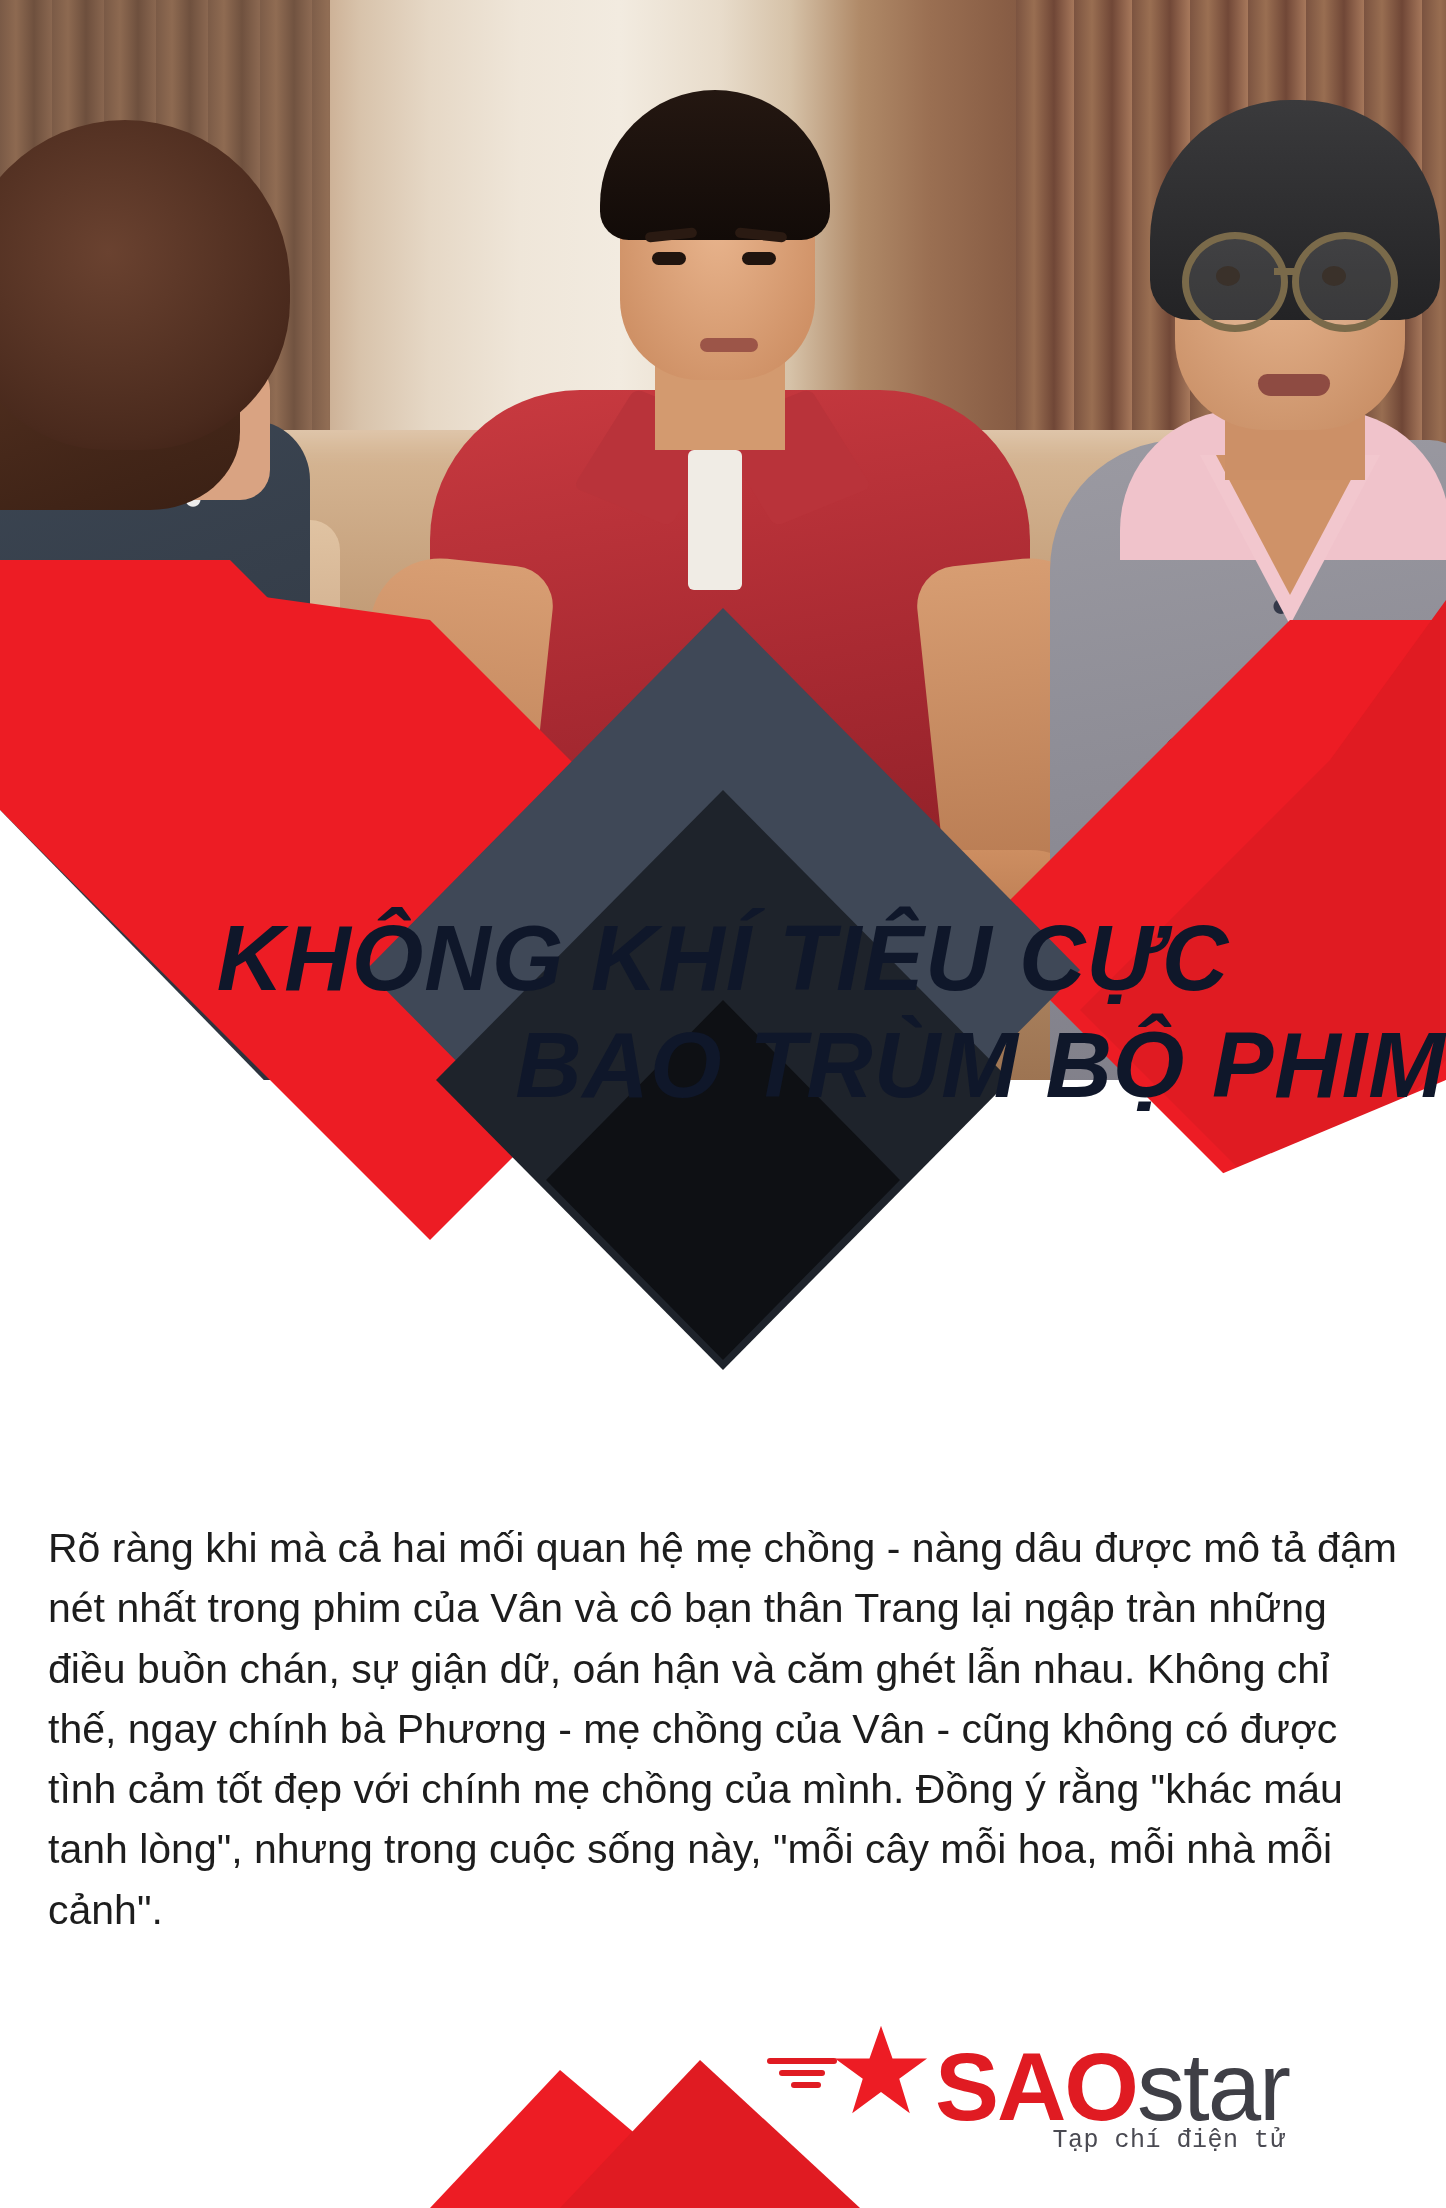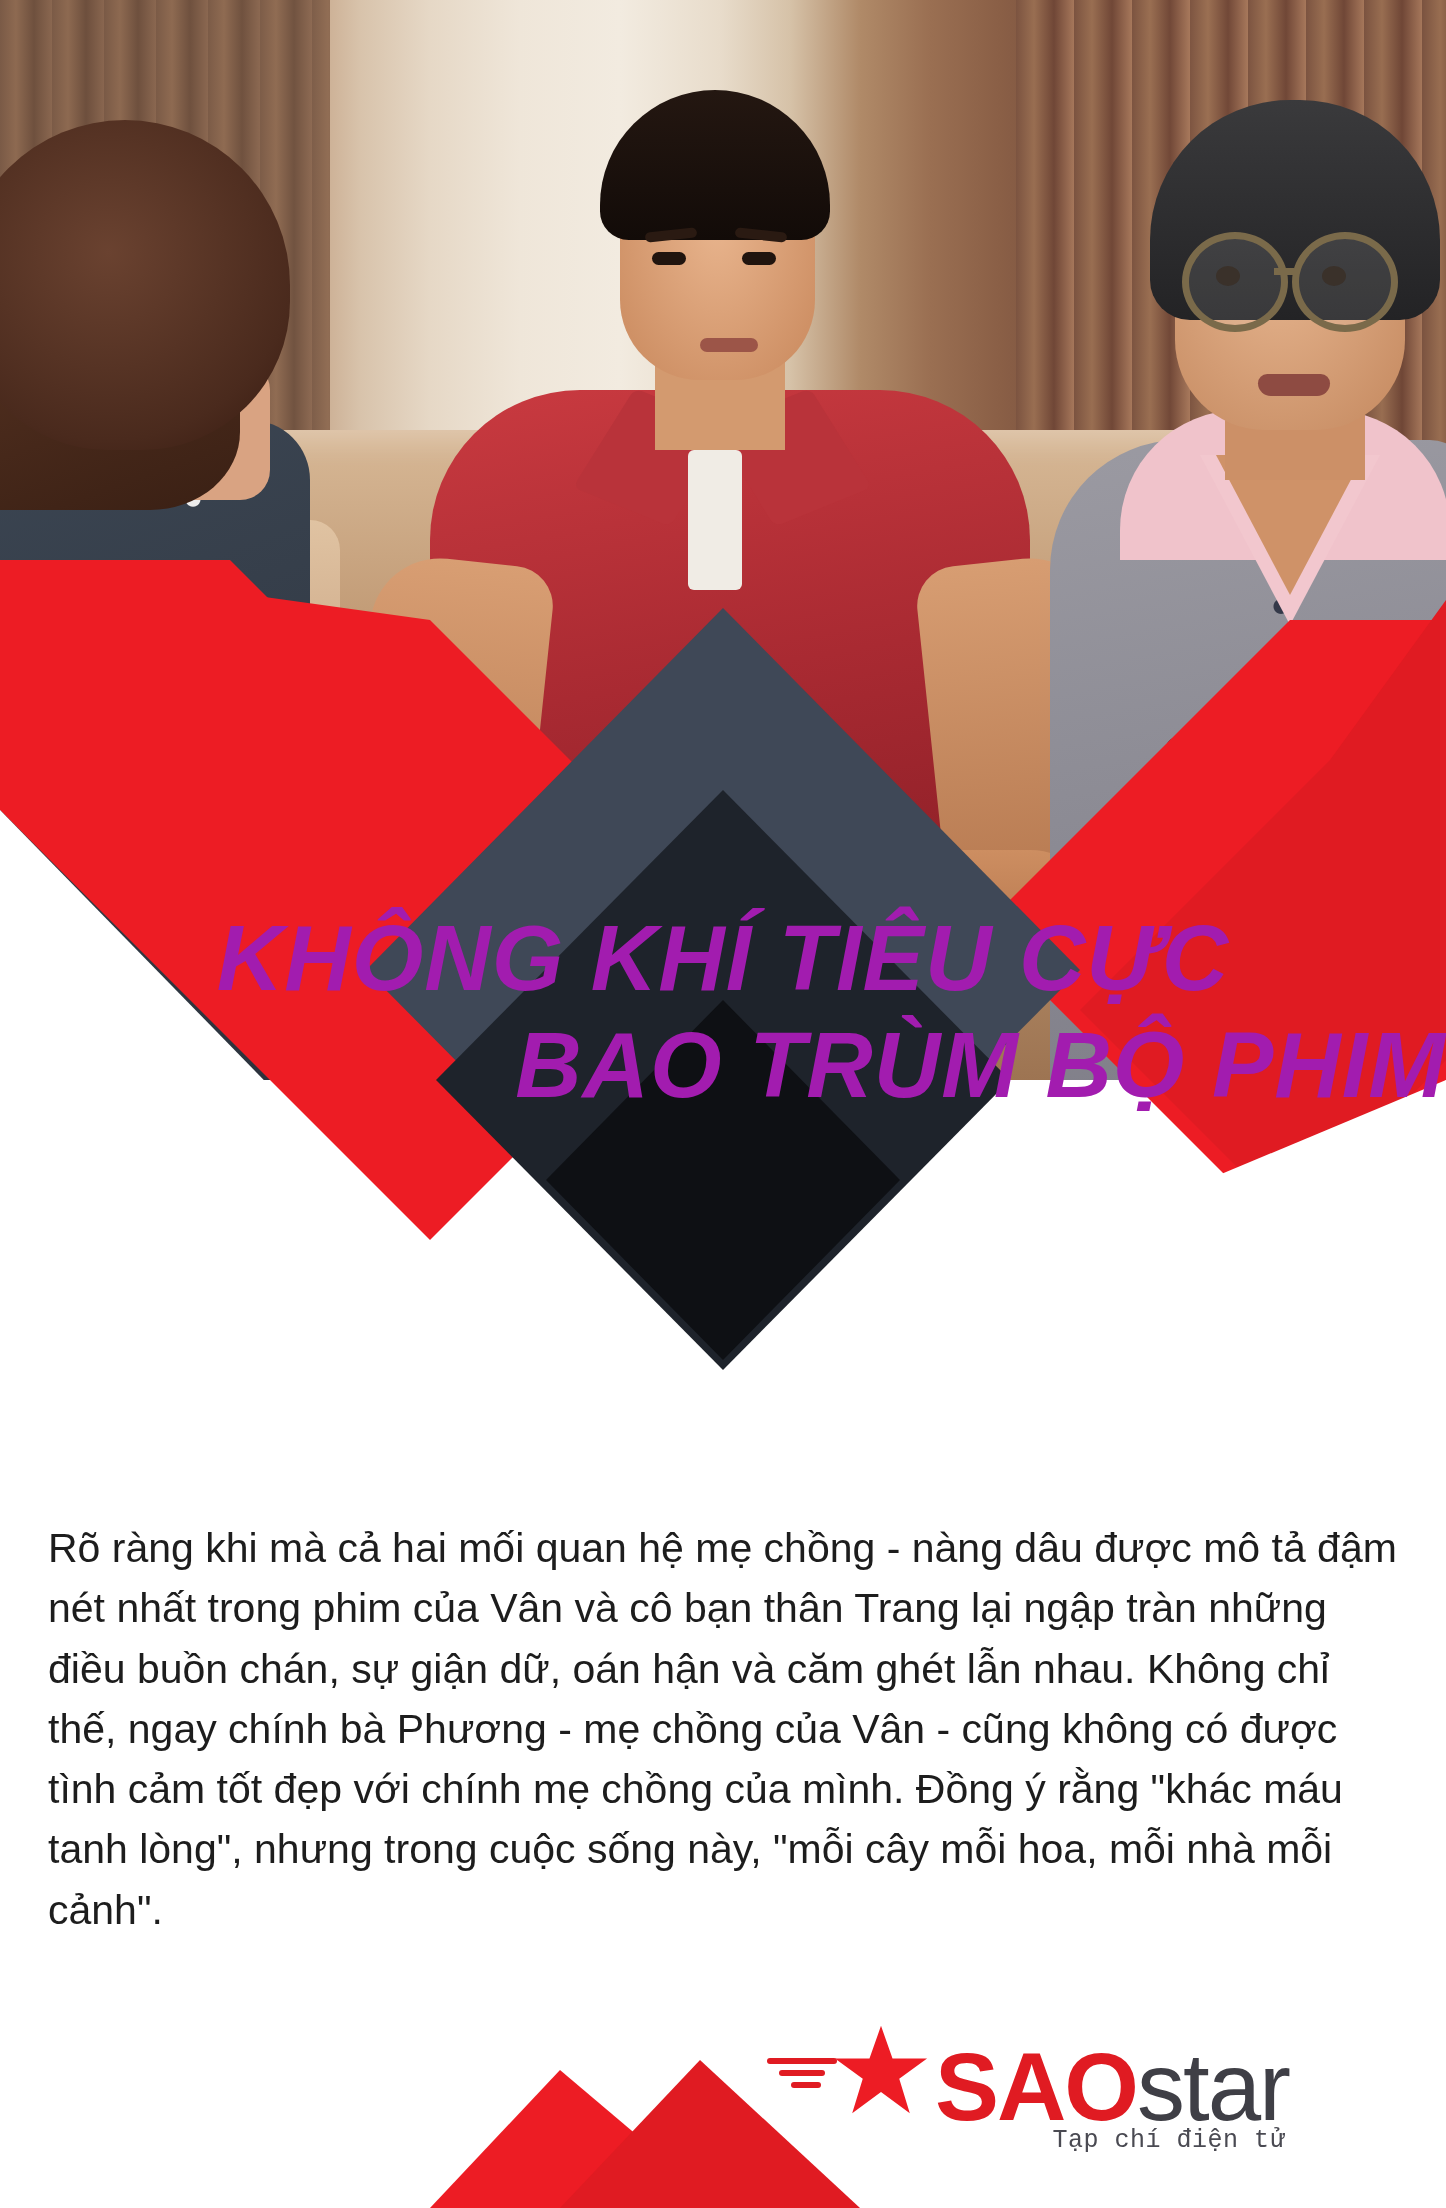--- a/index.html
+++ b/index.html
@@ -278,21 +278,21 @@
     pointer-events: none;
   }
 
   
   .title {
     position: absolute;
     left: 0;
     top: 905px;
     width: 1446px;
     text-align: center;
-    color: #a21caf;
+    color: #0f172a;
     font-style: italic;
     font-weight: bold;
     font-size: 92px;
     line-height: 1.16;
     letter-spacing: 1px;
     text-transform: uppercase;
     z-index: 6;
   }
   .title .l2 { display: block; text-align: right; }
 

